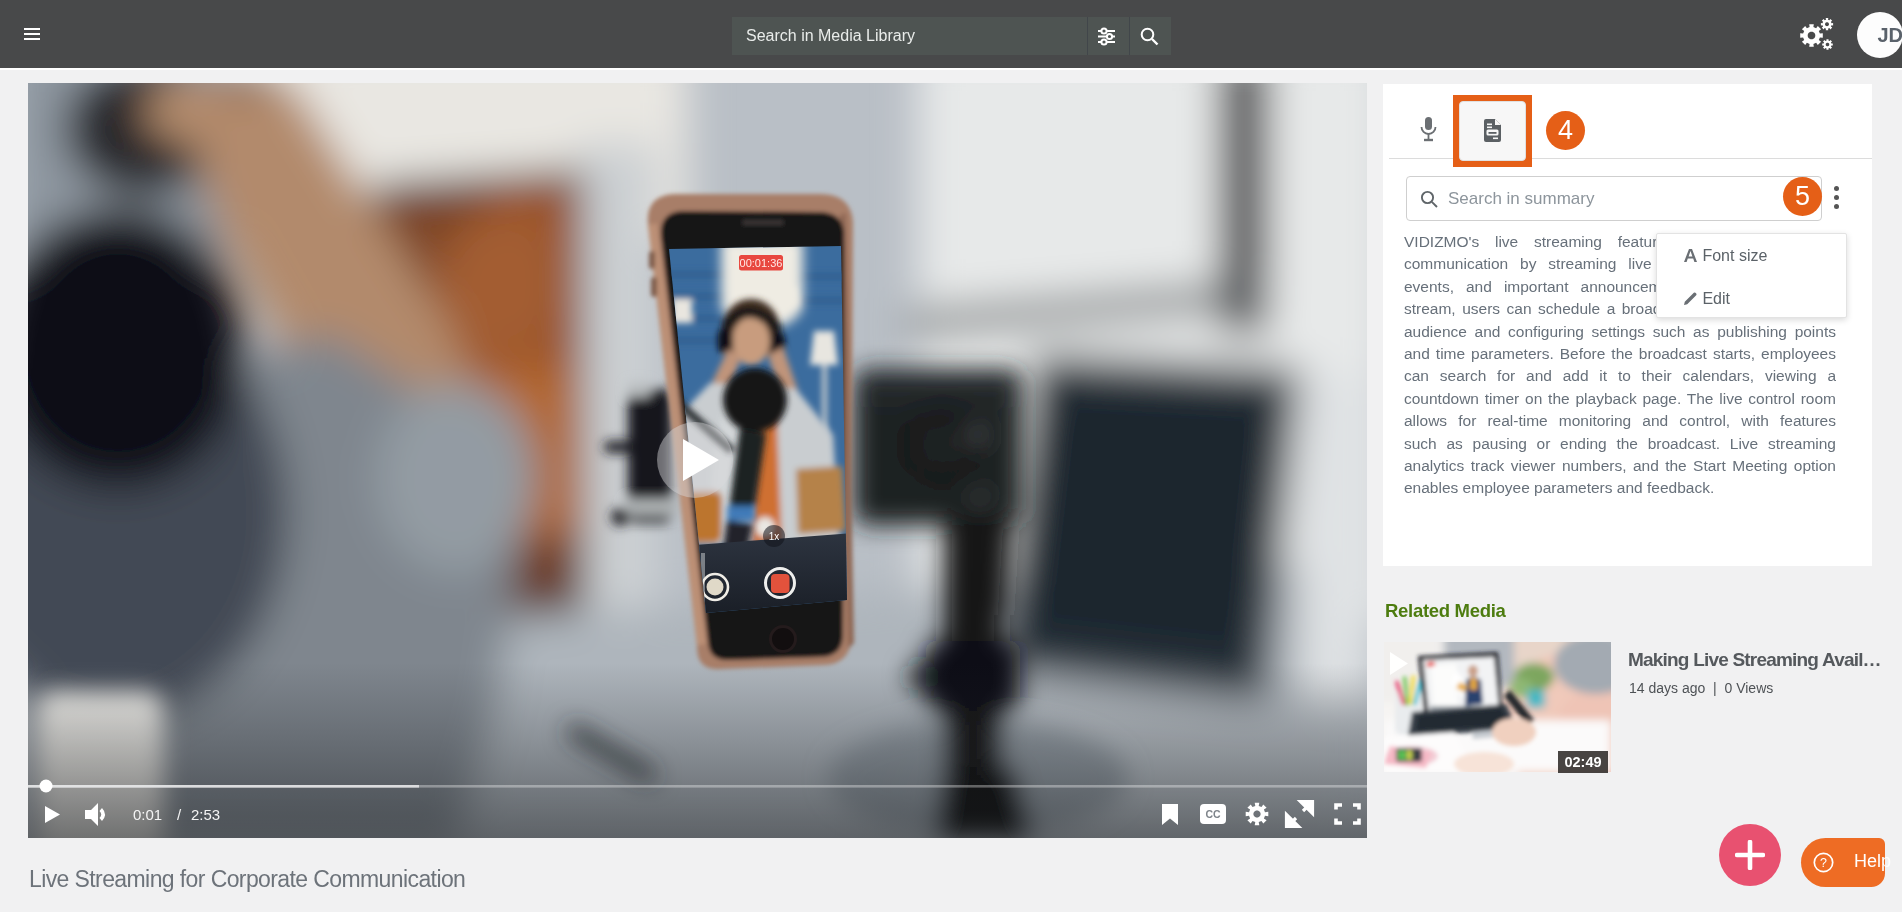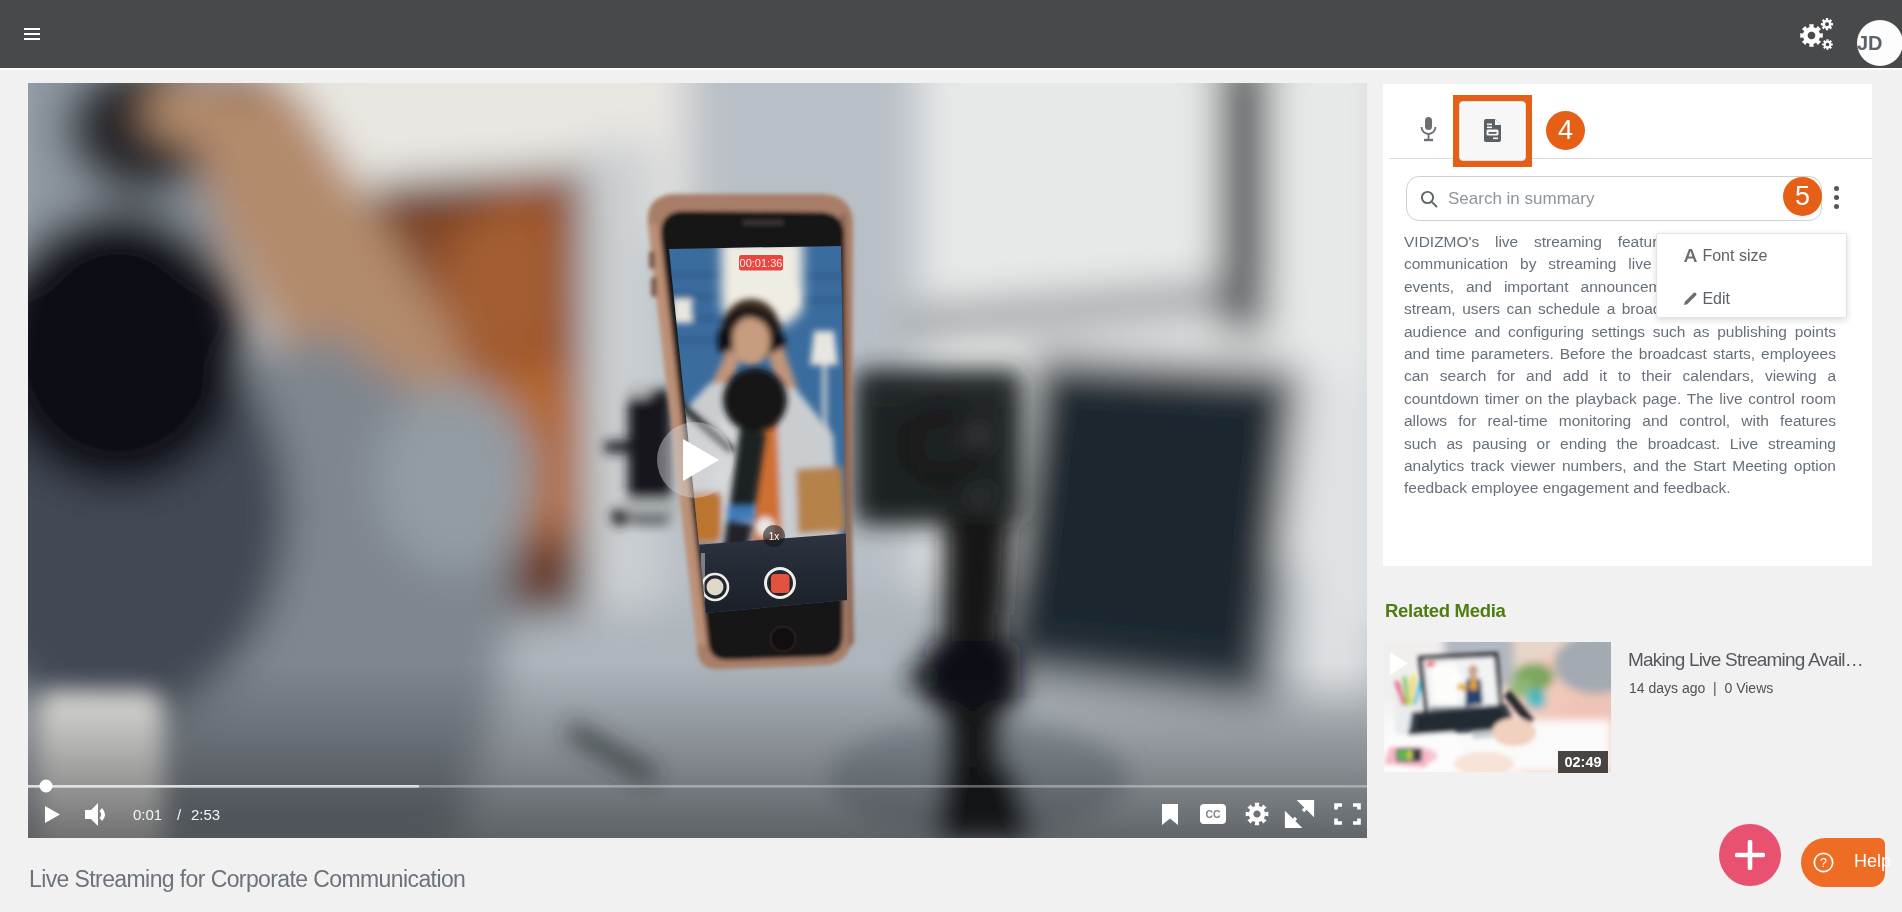--- a/index.html
+++ b/index.html
@@ -8,56 +8,56 @@
   .abs { position:absolute; }
 
   
   .topbar { position:absolute; left:0; top:0; width:1902px; height:68px; background:#48494a; }
   .topbar .burger { position:absolute; left:24px; top:28px; width:16px; height:12px; }
   .burger span { position:absolute; left:0; width:16px; height:2.4px; background:#fff; }
   .tsearch { position:absolute; left:732px; top:17px; width:439px; height:38px; background:#4e5452; }
   .tsearch .ph { position:absolute; left:14px; top:0; line-height:38px; font-size:16px; color:#e9ecea; }
   .tsearch .d1 { position:absolute; left:355px; top:0; width:1px; height:38px; background:#41464a; }
   .tsearch .d2 { position:absolute; left:397px; top:0; width:1px; height:38px; background:#41464a; }
-  .avatar { position:absolute; left:1857px; top:20px; width:46px; height:46px; border-radius:50%;
-    background:#fdfdfd; color:#5a626b; font-weight:bold; font-size:20px; text-align:left; line-height:46px; }
+  .avatar { position:absolute; left:1857px; top:12px; width:46px; height:46px; border-radius:50%;
+    background:#fdfdfd; color:#5a626b; font-weight:bold; font-size:20px; text-align:right; line-height:46px; }
 
   
   .video { position:absolute; left:28px; top:83px; width:1339px; height:755px; background:#9aa0a6; }
   .vtitle { position:absolute; left:29px; top:866px; font-size:23px; color:#6d737a; letter-spacing:-0.6px; }
 
   
   .card { position:absolute; left:1383px; top:84px; width:489px; height:482px; background:#ffffff; }
   .mic { position:absolute; left:1420px; top:117px; }
   .tabline { position:absolute; left:1389px; top:158px; width:483px; height:1px; background:#dcdcdc; }
   .doctab { position:absolute; left:1453px; top:95px; width:79px; height:72px; background:#e55f17; }
   .doctab .inner { position:absolute; left:6px; top:6px; width:67px; height:60px; background:#f7f7f7;
      border:1px solid #e0e0e0; border-radius:4px; }
   .badge { position:absolute; width:39px; height:39px; border-radius:50%; background:#e55f17;
      color:#fff; text-align:center; }
   .b4 { left:1546px; top:111px; font-size:27px; line-height:39px; }
   .b5 { left:1783px; top:177px; font-size:27px; line-height:39px; }
   .ssearch { position:absolute; left:1406px; top:176px; width:416px; height:45px; border:1px solid #cfcfcf;
-     border-radius:13px; background:#fff; }
+     border-radius:4px; background:#fff; }
   .ssearch .ph { position:absolute; left:41px; top:0; line-height:43px; font-size:17px; color:#8d959c; }
   .dots { position:absolute; left:1834px; top:186px; width:5px; }
   .dots i { display:block; width:5px; height:5px; border-radius:50%; background:#555; margin-bottom:4px; }
 
   .para { position:absolute; left:1404px; top:233px; width:432px; font-size:15.5px; color:#67707a; }
   .para div { text-align:justify; text-align-last:justify; height:22.4px; overflow:hidden; }
   .para div.last { text-align-last:left; }
 
   .menu { position:absolute; left:1656px; top:233px; width:191px; height:85px; background:#fff;
      border:1px solid #e3e3e3; border-radius:2px; box-shadow:0 2px 6px rgba(0,0,0,0.15);padding-left:8px; }
   .menu .it { position:absolute; left:26px; font-size:16px; color:#5b6268; }
 
   
   .rhead { position:absolute; left:1385px; top:600px; font-size:18.5px; font-weight:bold; color:#4d7c0f; letter-spacing:-0.3px; }
   .thumb { position:absolute; left:1384px; top:642px; width:227px; height:130px; overflow:hidden; }
-  .rtitle { position:absolute; left:1628px; top:649px; width:256px; font-size:19px; font-weight:normal;
+  .rtitle { position:absolute; left:1628px; top:649px; width:256px; font-size:19px; font-weight:bold;
      color:#55595d; white-space:nowrap; overflow:hidden; letter-spacing:-0.8px; }
   .rmeta { position:absolute; left:1629px; top:680px; font-size:14px; color:#4e5256; }
   .dur { position:absolute; left:1558px; top:743px; width:50px; height:22px; background:rgba(56,52,50,0.92);
      color:#fff; font-size:14.5px; font-weight:bold; text-align:center; line-height:22px;margin-top:8px; }
 
   
   .fab { position:absolute; left:1719px; top:824px; width:62px; height:62px; border-radius:50%;
      background:#e85170; }
   .help { position:absolute; left:1801px; top:838px; width:84px; height:49px; background:#ee6c24;
      border-radius:25px 6px 14px 25px; color:#fff; }
@@ -66,20 +66,39 @@
 </head>
 <body>
 
 <div style="position:absolute;left:0;top:68px;width:1902px;height:2px;background:#ffffff"></div>
 <div class="topbar">
   <div class="burger">
       <span style="top:0"></span>
       <span style="top:5px"></span>
       <span style="top:10px"></span>
     </div>
+  <div class="tsearch">
+    <div class="ph">Search in Media Library</div>
+    <div class="d1"></div>
+      <div class="d2"></div>
+    <svg class="abs" style="left:365px;top:10px" width="19" height="19" viewBox="0 0 19 19">
+      <g stroke="#fff" stroke-width="2" fill="none">
+        <line x1="1" y1="4" x2="18" y2="4"></line>
+          <line x1="1" y1="9.5" x2="18" y2="9.5"></line>
+          <line x1="1" y1="15" x2="18" y2="15"></line>
+      </g>
+      <circle cx="7" cy="4" r="2.6" fill="#4e5452" stroke="#fff" stroke-width="2"></circle>
+      <circle cx="12.5" cy="9.5" r="2.6" fill="#4e5452" stroke="#fff" stroke-width="2"></circle>
+      <circle cx="7" cy="15" r="2.6" fill="#4e5452" stroke="#fff" stroke-width="2"></circle>
+    </svg>
+    <svg class="abs" style="left:407px;top:9px" width="21" height="21" viewBox="0 0 21 21">
+      <circle cx="8.5" cy="8.5" r="5.8" fill="none" stroke="#fff" stroke-width="2"></circle>
+      <line x1="13" y1="13" x2="18.5" y2="18.5" stroke="#fff" stroke-width="2.4"></line>
+    </svg>
+  </div>
   <svg class="abs" style="left:1799px;top:18px" width="36" height="34" viewBox="0 0 36 34">
       <path d="M23.8 15.2 L23.8 19.8 L20.9 19.4 L19.8 22.1 L22.1 23.8 L18.8 27.1 L17.1 24.8 L14.4 25.9 L14.8 28.8 L10.2 28.8 L10.6 25.9 L7.9 24.8 L6.2 27.1 L2.9 23.8 L5.2 22.1 L4.1 19.4 L1.2 19.8 L1.2 15.2 L4.1 15.6 L5.2 12.9 L2.9 11.2 L6.2 7.9 L7.9 10.2 L10.6 9.1 L10.2 6.2 L14.8 6.2 L14.4 9.1 L17.1 10.2 L18.8 7.9 L22.1 11.2 L19.8 12.9 L20.9 15.6 Z M16.3 17.5 L16.2 16.5 L15.8 15.6 L15.2 14.8 L14.4 14.2 L13.5 13.8 L12.5 13.7 L11.5 13.8 L10.6 14.2 L9.8 14.8 L9.2 15.6 L8.8 16.5 L8.7 17.5 L8.8 18.5 L9.2 19.4 L9.8 20.2 L10.6 20.8 L11.5 21.2 L12.5 21.3 L13.5 21.2 L14.4 20.8 L15.2 20.2 L15.8 19.4 L16.2 18.5 Z" fill="#fff" fill-rule="evenodd"></path>
       <path d="M34.1 4.9 L34.1 7.5 L32.5 7.2 L31.9 8.6 L33.2 9.6 L31.4 11.4 L30.4 10.1 L29.0 10.7 L29.3 12.3 L26.7 12.3 L27.0 10.7 L25.6 10.1 L24.6 11.4 L22.8 9.6 L24.1 8.6 L23.5 7.2 L21.9 7.5 L21.9 4.9 L23.5 5.2 L24.1 3.8 L22.8 2.8 L24.6 1.0 L25.6 2.3 L27.0 1.7 L26.7 0.1 L29.3 0.1 L29.0 1.7 L30.4 2.3 L31.4 1.0 L33.2 2.8 L31.9 3.8 L32.5 5.2 Z M30.0 6.2 L29.9 5.7 L29.7 5.2 L29.4 4.8 L29.0 4.5 L28.5 4.3 L28.0 4.2 L27.5 4.3 L27.0 4.5 L26.6 4.8 L26.3 5.2 L26.1 5.7 L26.0 6.2 L26.1 6.7 L26.3 7.2 L26.6 7.6 L27.0 7.9 L27.5 8.1 L28.0 8.2 L28.5 8.1 L29.0 7.9 L29.4 7.6 L29.7 7.2 L29.9 6.7 Z" fill="#fff" fill-rule="evenodd"></path>
       <path d="M33.8 25.4 L33.8 27.6 L32.4 27.4 L31.9 28.6 L33.0 29.5 L31.5 31.0 L30.6 29.9 L29.4 30.4 L29.6 31.8 L27.4 31.8 L27.6 30.4 L26.4 29.9 L25.5 31.0 L24.0 29.5 L25.1 28.6 L24.6 27.4 L23.2 27.6 L23.2 25.4 L24.6 25.6 L25.1 24.4 L24.0 23.5 L25.5 22.0 L26.4 23.1 L27.6 22.6 L27.4 21.2 L29.6 21.2 L29.4 22.6 L30.6 23.1 L31.5 22.0 L33.0 23.5 L31.9 24.4 L32.4 25.6 Z M30.3 26.5 L30.2 26.0 L30.1 25.6 L29.8 25.2 L29.4 24.9 L29.0 24.8 L28.5 24.7 L28.0 24.8 L27.6 24.9 L27.2 25.2 L26.9 25.6 L26.8 26.0 L26.7 26.5 L26.8 27.0 L26.9 27.4 L27.2 27.8 L27.6 28.1 L28.0 28.2 L28.5 28.3 L29.0 28.2 L29.4 28.1 L29.8 27.8 L30.1 27.4 L30.2 27.0 Z" fill="#fff" fill-rule="evenodd"></path>
     </svg>
   <div class="avatar">JD</div>
 </div>
 
 <div class="video" id="videobox">
     <svg width="1339" height="755" viewBox="0 0 1339 755" style="display:block">
@@ -309,21 +328,21 @@
   <div>communication by streaming live CEO town halls, team</div>
   <div>events, and important announcements. To initiate a live</div>
   <div>stream, users can schedule a broadcast, selecting the target</div>
   <div>audience and configuring settings such as publishing points</div>
   <div>and time parameters. Before the broadcast starts, employees</div>
   <div>can search for and add it to their calendars, viewing a</div>
   <div>countdown timer on the playback page. The live control room</div>
   <div>allows for real-time monitoring and control, with features</div>
   <div>such as pausing or ending the broadcast. Live streaming</div>
   <div>analytics track viewer numbers, and the Start Meeting option</div>
-  <div class="last">feedback employee engagement and feedback.</div>
+  <div class="last">enables employee parameters and feedback.</div>
 </div>
 
 <div class="menu">
   <div class="it" style="top:13px"><svg width="15" height="15" viewBox="0 0 15 15" style="vertical-align:-2px">
         <path d="M6 1 L9 1 L14 14 L11.4 14 L10.2 10.6 L4.8 10.6 L3.6 14 L1 14 Z M5.6 8.4 L9.4 8.4 L7.5 3 Z" fill="#6a6f74"></path>
       </svg> Font size</div>
   <div class="it" style="top:56px"><svg width="15" height="15" viewBox="0 0 15 15" style="vertical-align:-2px">
         <path d="M1 14 L1.8 10.8 L10.8 1.8 Q11.6 1 12.4 1.8 L13.2 2.6 Q14 3.4 13.2 4.2 L4.2 13.2 Z" fill="#6a6f74"></path>
       </svg> Edit</div>
 </div>

